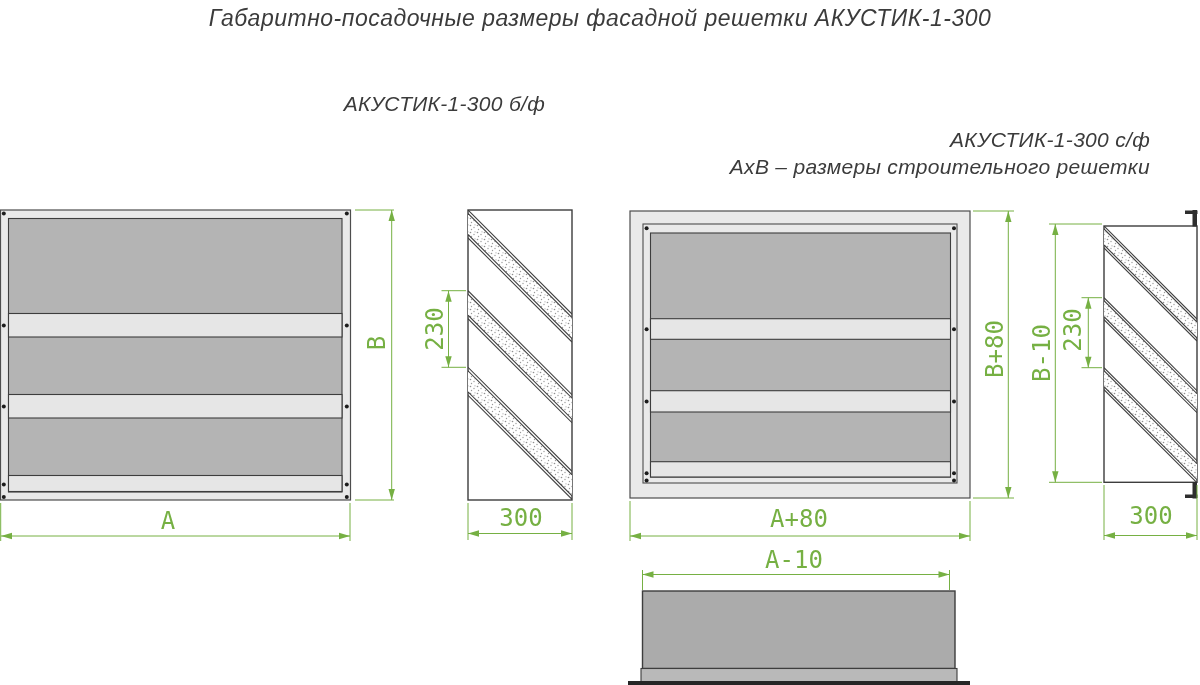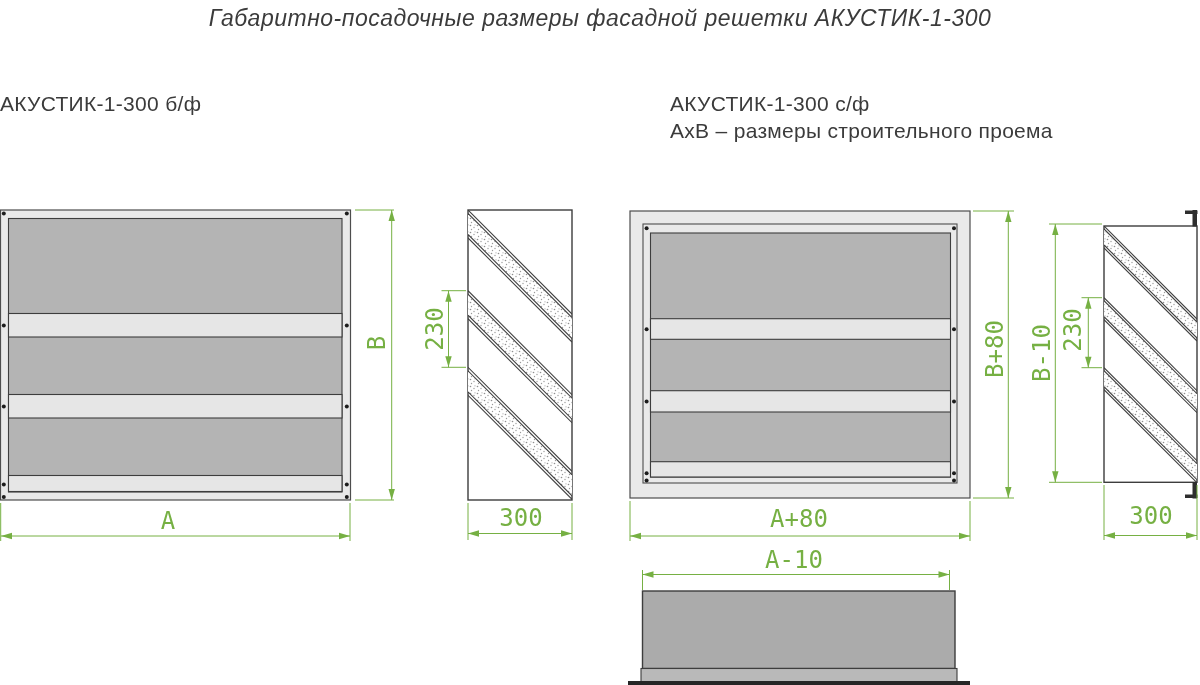--- a/index.html
+++ b/index.html
@@ -5,44 +5,44 @@
   html,body{margin:0;padding:0;background:#ffffff;}
   .page{
     position:relative;width:1200px;height:685px;background:#ffffff;overflow:hidden;
     font-family:"Liberation Sans",sans-serif;
   }
   .main-title{
     position:absolute;top:5px;left:0;width:1200px;text-align:center;
     font-style:italic;font-size:23px;letter-spacing:.5px;color:#3b3b3b;
   }
   .caption{
-    position:absolute;top:90px;text-align:left;
+    position:absolute;top:90px;text-align:right;font-style:italic;
     font-size:21px;line-height:27px;color:#3b3b3b;letter-spacing:.3px;
   }
   .caption.left{left:0;width:545px;}
-  .caption.right{left:670px;width:500px;}
+  .caption.right{left:650px;width:500px;margin-top:36px;}
   svg text.dim{
     font-family:"DejaVu Sans Mono",monospace;
     font-size:24px;fill:#76b043;
   }
 </style>
 </head>
 <body>
 
 <div class="page">
 
   <div class="main-title">Габаритно-посадочные размеры фасадной решетки АКУСТИК-1-300</div>
 
   <div class="caption left">
     <div>АКУСТИК-1-300 б/ф</div>
   </div>
 
   <div class="caption right">
     <div>АКУСТИК-1-300 с/ф</div>
-    <div>АхВ – размеры строительного проема</div>
+    <div>АхВ – размеры строительного решетки</div>
   </div>
 
   <svg width="1200" height="685" viewBox="0 0 1200 685" style="position:absolute;left:0;top:0;">
     <defs>
       <pattern id="stip" width="7" height="7" patternUnits="userSpaceOnUse">
         <rect width="7" height="7" fill="#ffffff"></rect>
         <circle cx="1.5" cy="1.5" r="0.8" fill="#8f8f8f"></circle>
         <circle cx="5" cy="3.5" r="0.7" fill="#9a9a9a"></circle>
         <circle cx="2.5" cy="5.5" r="0.7" fill="#9a9a9a"></circle>
         <circle cx="6" cy="0.8" r="0.6" fill="#a5a5a5"></circle>

